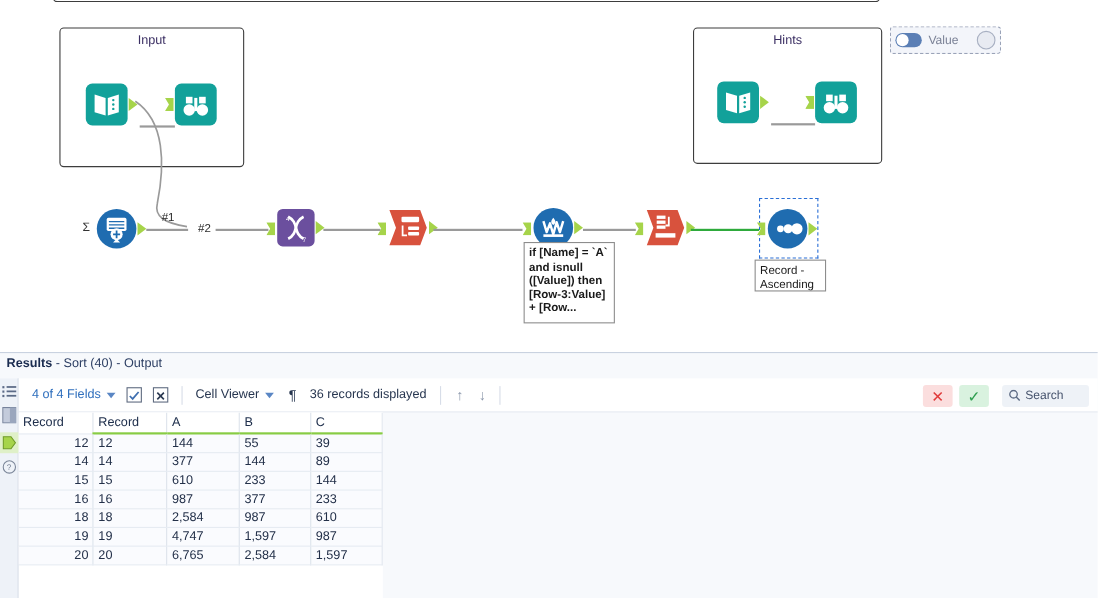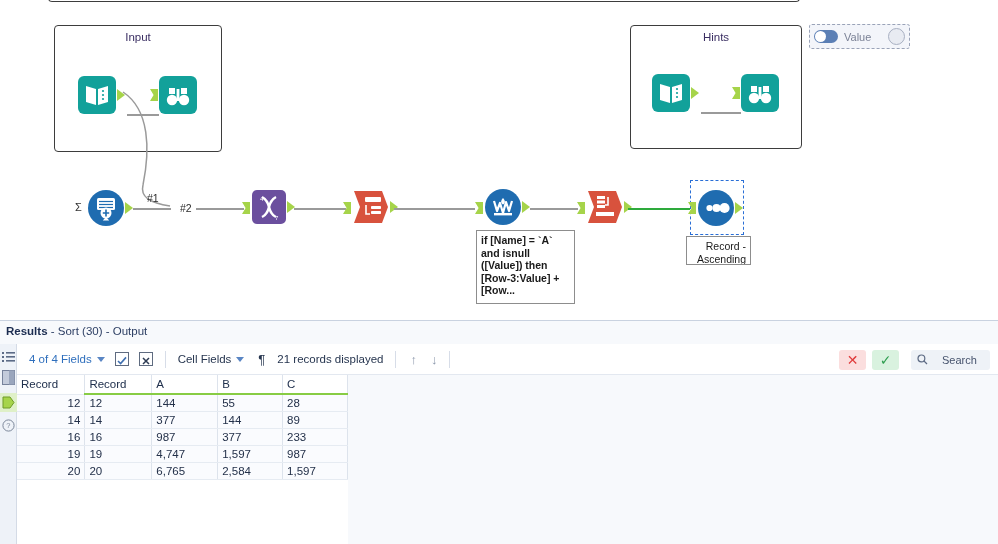--- a/index.html
+++ b/index.html
@@ -229,21 +229,21 @@
   .pill-x { background: #fbdede; color: #e03b3b; }
   .pill-v { background: #d9f2df; color: #2e9e4f; }
   #search-box {
     margin-left: 12px;
     width: 79px; height: 20px;
     background: #eef2f7;
     border-radius: 3px;
     display: flex; align-items: center;
     padding-left: 6px;
   }
-  #search-label { font-size: 11px; color: #4a5кость; color: #46536d; margin-left: 14px; }
+  #search-label { font-size: 11px; color: #4a5кость; color: #46536d; margin-left: 4px; }
 
   
   #grid {
     position: absolute; left: 17px; top: 54px;
     width: 331px; height: 170px;
     overflow: hidden;
     background: #ffffff;
   }
   table { border-collapse: collapse; width: 331px; }
   th, td {
@@ -412,21 +412,21 @@
         <svg width="36" height="36" viewBox="0 0 36 36">
           <path d="M9 12 L12 22 L15 14 L18 24 L21 13 L24 22 L27 12" stroke="#ffffff" stroke-width="2.2" fill="none" stroke-linejoin="round"></path>
           <path d="M18 9 C 15.5 12, 15.5 14, 18 15.5 C 20.5 14, 20.5 12, 18 9 Z" fill="#ffffff"></path>
           <rect x="9" y="24" width="18" height="2.4" fill="#ffffff"></rect>
         </svg>
       </div>
       <div class="anchor-out" style="left:37px; top:12px;"></div>
     </div>
     <div class="wire" style="left:530px; top:208px; width:48px;"></div>
 
-    <div class="annot" style="left:476px; top:230px; width:99px; height:74px;">if [Name] = `A` and isnull ([Value]) then [Row-3:Value] + [Row...</div>
+    <div class="annot" style="left:476px; top:220px; width:83px; height:74px;">if [Name] = `A` and isnull ([Value]) then [Row-3:Value] + [Row...</div>
 
     <div class="node" style="left:586px; top:189px;">
       <div class="anchor-in" style="left:-9px; top:13px;"></div>
       <div class="t-ribbon">
         <svg width="38" height="36" viewBox="0 0 38 36">
           <path d="M2 2 L30 2 L36 18 L30 34 L2 34 L8 18 Z" fill="#d8523d"></path>
           <rect x="11" y="7" width="8" height="3" fill="#ffffff"></rect>
           <rect x="11" y="11.5" width="8" height="3" fill="#ffffff"></rect>
           <rect x="11" y="16" width="8" height="3" fill="#ffffff"></rect>
           <path d="M22 8 v8 h-3" stroke="#ffffff" stroke-width="1.6" fill="none"></path>
@@ -442,28 +442,28 @@
       <div class="anchor-in" style="left:-10px; top:12px;"></div>
       <div class="t-circle" style="background:#1f6cb0;">
         <svg width="36" height="36" viewBox="0 0 36 36">
           <circle cx="11.5" cy="18" r="3.1" fill="#ffffff"></circle>
           <circle cx="18.5" cy="18" r="4.1" fill="#ffffff"></circle>
           <circle cx="26.5" cy="18" r="5.1" fill="#ffffff"></circle>
         </svg>
       </div>
       <div class="anchor-out" style="left:37px; top:12px;"></div>
     </div>
-    <div class="annot annot-plain" style="left:686px; top:236px; width:65px; height:29px;text-align:right;">Record - Ascending</div>
+    <div class="annot annot-plain" style="left:686px; top:236px; width:65px; height:29px;">Record - Ascending</div>
 
   </div>
 
   <div id="results">
 
     <div id="results-title">
-      <b>Results</b><span> - Sort (30) - Output</span>
+      <b>Results</b><span> - Sort (40) - Output</span>
     </div>
 
     <div id="rail">
       <div class="rail-icon" style="top:6px;">
         <svg width="13" height="13" viewBox="0 0 13 13">
           <rect x="0" y="1" width="2" height="2" fill="#5c6b87"></rect>
           <rect x="4" y="1" width="9" height="1.6" fill="#5c6b87"></rect>
           <rect x="0" y="5" width="2" height="2" fill="#5c6b87"></rect>
           <rect x="4" y="5" width="9" height="1.6" fill="#5c6b87"></rect>
           <rect x="0" y="9" width="2" height="2" fill="#5c6b87"></rect>
@@ -499,25 +499,25 @@
           <path d="M2 6 L4.6 8.6 L10 2.4" stroke="#3f6fb0" stroke-width="1.6" fill="none"></path>
         </svg>
       </div>
       <div class="sq-btn">
         <svg width="12" height="12" viewBox="0 0 12 12">
           <path d="M3 3 L9 9 M9 3 L3 9" stroke="#2c3a52" stroke-width="1.5"></path>
         </svg>
       </div>
       <div class="tb-sep"></div>
       <div class="tb-item tb-dark">
-        <span>Cell Fields</span>
+        <span>Cell Viewer</span>
         <i class="caret"></i>
       </div>
       <div class="tb-item tb-dark" style="margin-left:14px; font-size:13px;">¶</div>
-      <div class="tb-item tb-dark">21 records displayed</div>
+      <div class="tb-item tb-dark">36 records displayed</div>
       <div class="tb-sep"></div>
       <div class="arrow-btn">↑</div>
       <div class="arrow-btn">↓</div>
       <div class="tb-sep"></div>
 
       <div id="tb-right">
         <div class="pill-btn pill-x">✕</div>
         <div class="pill-btn pill-v">✓</div>
         <div id="search-box">
           <svg width="11" height="11" viewBox="0 0 11 11">
@@ -546,35 +546,49 @@
             <th class="greenline">B</th>
             <th class="greenline">C</th>
           </tr>
         </thead>
         <tbody id="tbody">
             <tr>
               <td class="rownum">12</td>
               <td>12</td>
               <td>144</td>
               <td>55</td>
-              <td>28</td>
+              <td>39</td>
             </tr>
             <tr>
               <td class="rownum">14</td>
               <td>14</td>
               <td>377</td>
               <td>144</td>
               <td>89</td>
             </tr>
             <tr>
+              <td class="rownum">15</td>
+              <td>15</td>
+              <td>610</td>
+              <td>233</td>
+              <td>144</td>
+            </tr>
+            <tr>
               <td class="rownum">16</td>
               <td>16</td>
               <td>987</td>
               <td>377</td>
               <td>233</td>
+            </tr>
+            <tr>
+              <td class="rownum">18</td>
+              <td>18</td>
+              <td>2,584</td>
+              <td>987</td>
+              <td>610</td>
             </tr>
             <tr>
               <td class="rownum">19</td>
               <td>19</td>
               <td>4,747</td>
               <td>1,597</td>
               <td>987</td>
             </tr>
             <tr>
               <td class="rownum">20</td>

